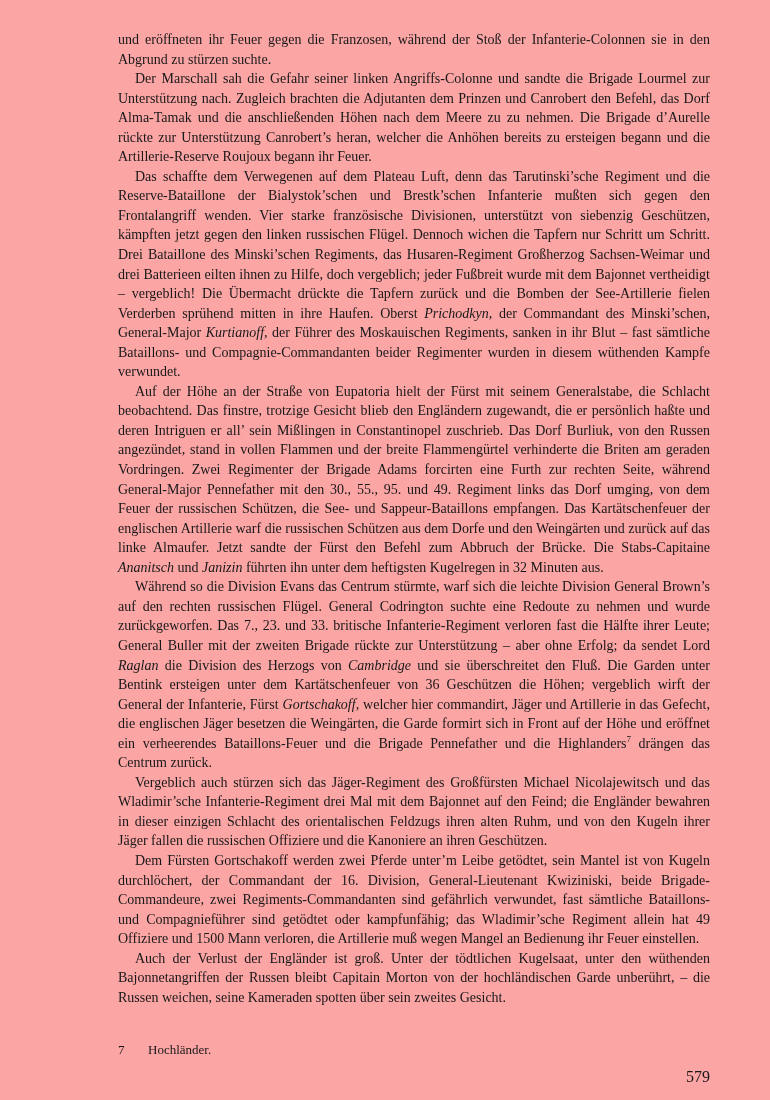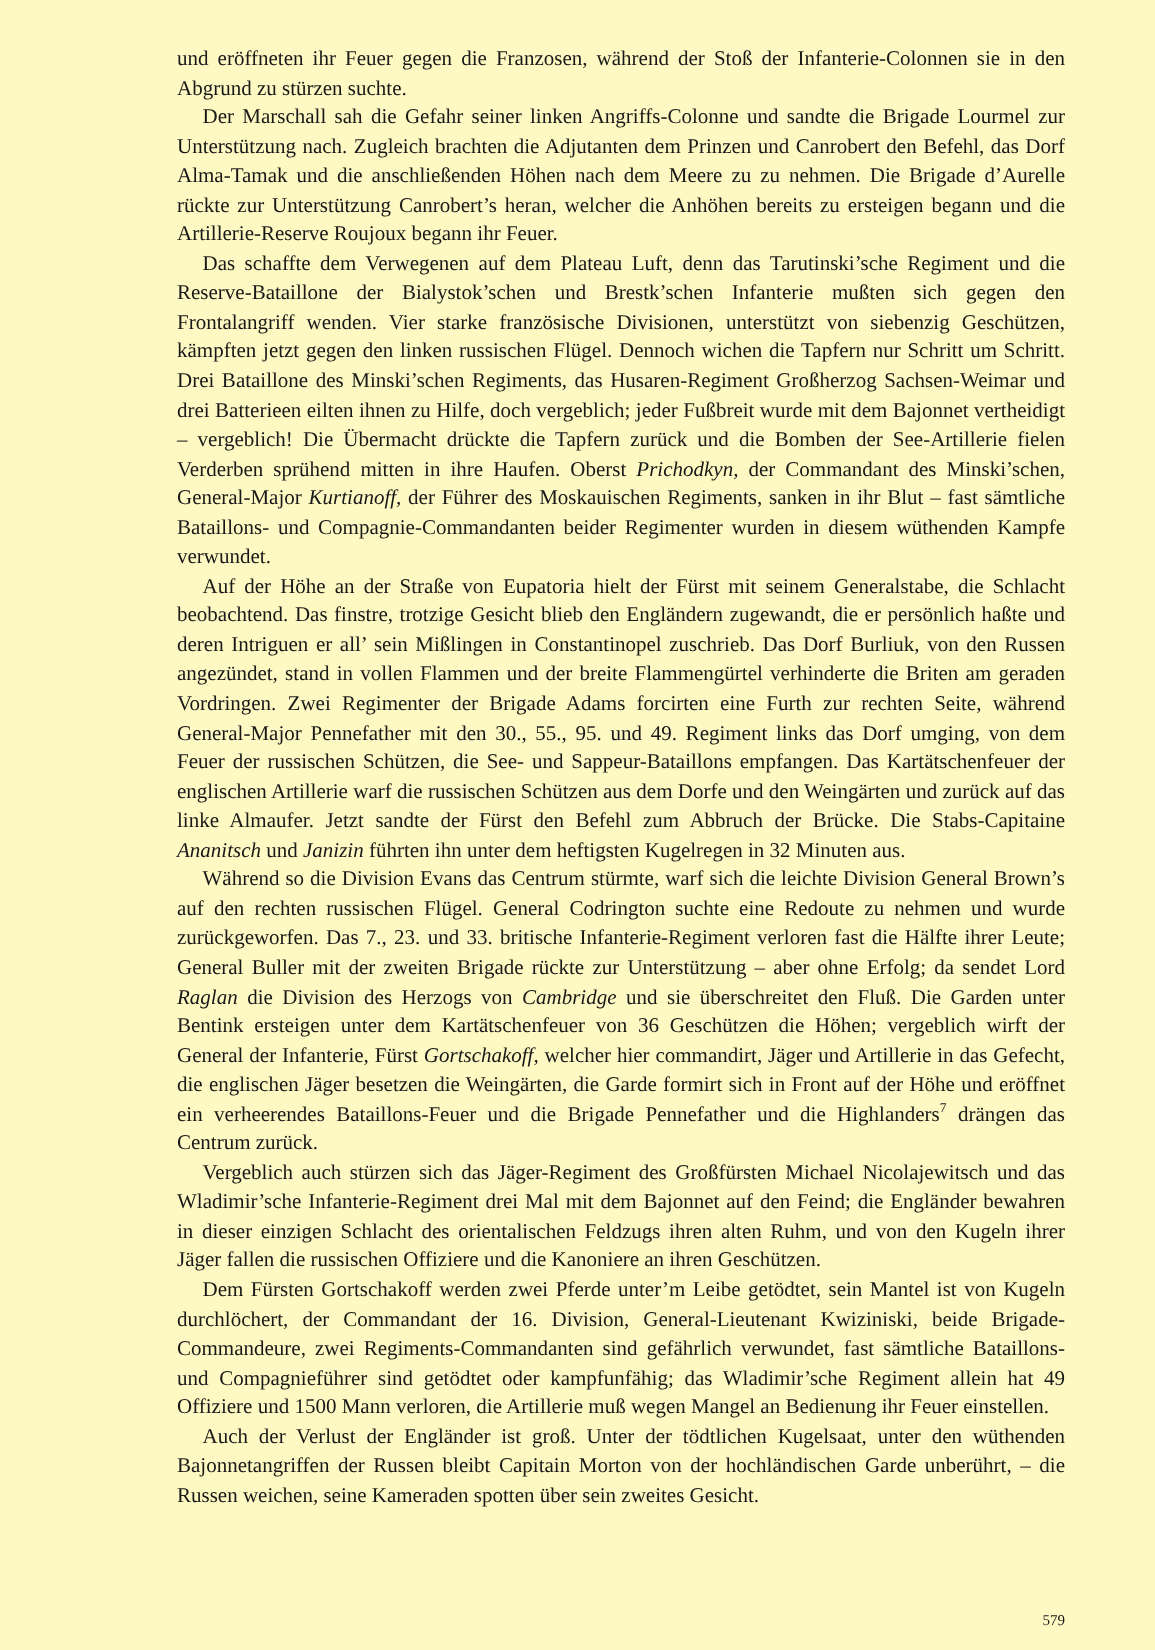--- a/index.html
+++ b/index.html
@@ -4,21 +4,21 @@
 <style>
   html, body {
     margin: 0;
     padding: 0;
     background: #ffffff;
   }
   .page {
     position: relative;
     width: 770px;
     height: 1100px;
-    background: #fef9c3;
+    background: #fca5a5;
     font-family: "Liberation Serif", "DejaVu Serif", serif;
     color: #181818;
     overflow: hidden;
   }
   .text-block {
     position: absolute;
     top: 30px;
     left: 118px;
     width: 592px;
     font-size: 14px;
@@ -50,34 +50,37 @@
     line-height: 17px;
   }
   .footnote .fn-marker {
     display: inline-block;
     width: 30px;
   }
   .page-number {
     position: absolute;
     right: 60px;
     bottom: 14px;
-    font-size: 10px;
+    font-size: 16px;
     margin-top: 16px;
   }
 </style>
 </head>
 <body>
 
 <div class="page">
   <div class="text-block" id="paragraphs">
       <p><span>und eröffneten ihr Feuer gegen die Franzosen, während der Stoß der Infanterie-Colonnen sie in den Abgrund zu stürzen suchte.</span></p>
       <p class="indent"><span>Der Marschall sah die Gefahr seiner linken Angriffs-Colonne und sandte die Brigade Lourmel zur Unterstützung nach. Zugleich brachten die Adjutanten dem Prinzen und Canrobert den Befehl, das Dorf Alma-Tamak und die anschließenden Höhen nach dem Meere zu zu nehmen. Die Brigade d’Aurelle rückte zur Unterstützung Canrobert’s heran, welcher die Anhöhen bereits zu ersteigen begann und die Artillerie-Reserve Roujoux begann ihr Feuer.</span></p>
       <p class="indent"><span>Das schaffte dem Verwegenen auf dem Plateau Luft, denn das Tarutinski’sche Regiment und die Reserve-Bataillone der Bialystok’schen und Brestk’schen Infanterie mußten sich gegen den Frontalangriff wenden. Vier starke französische Divisionen, unterstützt von siebenzig Geschützen, kämpften jetzt gegen den linken russischen Flügel. Dennoch wichen die Tapfern nur Schritt um Schritt. Drei Bataillone des Minski’schen Regiments, das Husaren-Regiment Großherzog Sachsen-Weimar und drei Batterieen eilten ihnen zu Hilfe, doch vergeblich; jeder Fußbreit wurde mit dem Bajonnet vertheidigt – vergeblich! Die Übermacht drückte die Tapfern zurück und die Bomben der See-Artillerie fielen Verderben sprühend mitten in ihre Haufen. Oberst </span><em>Prichodkyn,</em><span> der Commandant des Minski’schen, General-Major </span><em>Kurtianoff,</em><span> der Führer des Moskauischen Regiments, sanken in ihr Blut – fast sämtliche Bataillons- und Compagnie-Commandanten beider Regimenter wurden in diesem wüthenden Kampfe verwundet.</span></p>
       <p class="indent"><span>Auf der Höhe an der Straße von Eupatoria hielt der Fürst mit seinem Generalstabe, die Schlacht beobachtend. Das finstre, trotzige Gesicht blieb den Engländern zugewandt, die er persönlich haßte und deren Intriguen er all’ sein Mißlingen in Constantinopel zuschrieb. Das Dorf Burliuk, von den Russen angezündet, stand in vollen Flammen und der breite Flammengürtel verhinderte die Briten am geraden Vordringen. Zwei Regimenter der Brigade Adams forcirten eine Furth zur rechten Seite, während General-Major Pennefather mit den 30., 55., 95. und 49. Regiment links das Dorf umging, von dem Feuer der russischen Schützen, die See- und Sappeur-Bataillons empfangen. Das Kartätschenfeuer der englischen Artillerie warf die russischen Schützen aus dem Dorfe und den Weingärten und zurück auf das linke Almaufer. Jetzt sandte der Fürst den Befehl zum Abbruch der Brücke. Die Stabs-Capitaine </span><em>Ananitsch</em><span> und </span><em>Janizin</em><span> führten ihn unter dem heftigsten Kugelregen in 32 Minuten aus.</span></p>
       <p class="indent"><span>Während so die Division Evans das Centrum stürmte, warf sich die leichte Division General Brown’s auf den rechten russischen Flügel. General Codrington suchte eine Redoute zu nehmen und wurde zurückgeworfen. Das 7., 23. und 33. britische Infanterie-Regiment verloren fast die Hälfte ihrer Leute; General Buller mit der zweiten Brigade rückte zur Unterstützung – aber ohne Erfolg; da sendet Lord </span><em>Raglan</em><span> die Division des Herzogs von </span><em>Cambridge</em><span> und sie überschreitet den Fluß. Die Garden unter Bentink ersteigen unter dem Kartätschenfeuer von 36 Geschützen die Höhen; vergeblich wirft der General der Infanterie, Fürst </span><em>Gortschakoff,</em><span> welcher hier commandirt, Jäger und Artillerie in das Gefecht, die englischen Jäger besetzen die Weingärten, die Garde formirt sich in Front auf der Höhe und eröffnet ein verheerendes Bataillons-Feuer und die Brigade Pennefather und die Highlanders</span><sup>7</sup><span> drängen das Centrum zurück.</span></p>
       <p class="indent"><span>Vergeblich auch stürzen sich das Jäger-Regiment des Großfürsten Michael Nicolajewitsch und das Wladimir’sche Infanterie-Regiment drei Mal mit dem Bajonnet auf den Feind; die Engländer bewahren in dieser einzigen Schlacht des orientalischen Feldzugs ihren alten Ruhm, und von den Kugeln ihrer Jäger fallen die russischen Offiziere und die Kanoniere an ihren Geschützen.</span></p>
       <p class="indent"><span>Dem Fürsten Gortschakoff werden zwei Pferde unter’m Leibe getödtet, sein Mantel ist von Kugeln durchlöchert, der Commandant der 16. Division, General-Lieutenant Kwiziniski, beide Brigade-Commandeure, zwei Regiments-Commandanten sind gefährlich verwundet, fast sämtliche Bataillons- und Compagnieführer sind getödtet oder kampfunfähig; das Wladimir’sche Regiment allein hat 49 Offiziere und 1500 Mann verloren, die Artillerie muß wegen Mangel an Bedienung ihr Feuer einstellen.</span></p>
       <p class="indent"><span>Auch der Verlust der Engländer ist groß. Unter der tödtlichen Kugelsaat, unter den wüthenden Bajonnetangriffen der Russen bleibt Capitain Morton von der hochländischen Garde unberührt, – die Russen weichen, seine Kameraden spotten über sein zweites Gesicht.</span></p>
     </div>
 
+  <div class="footnote">
+    <span class="fn-marker">7</span><span class="fn-text">Hochländer.</span>
+  </div>
 
   <div class="page-number">579</div>
 </div>
 
 </body></html>

